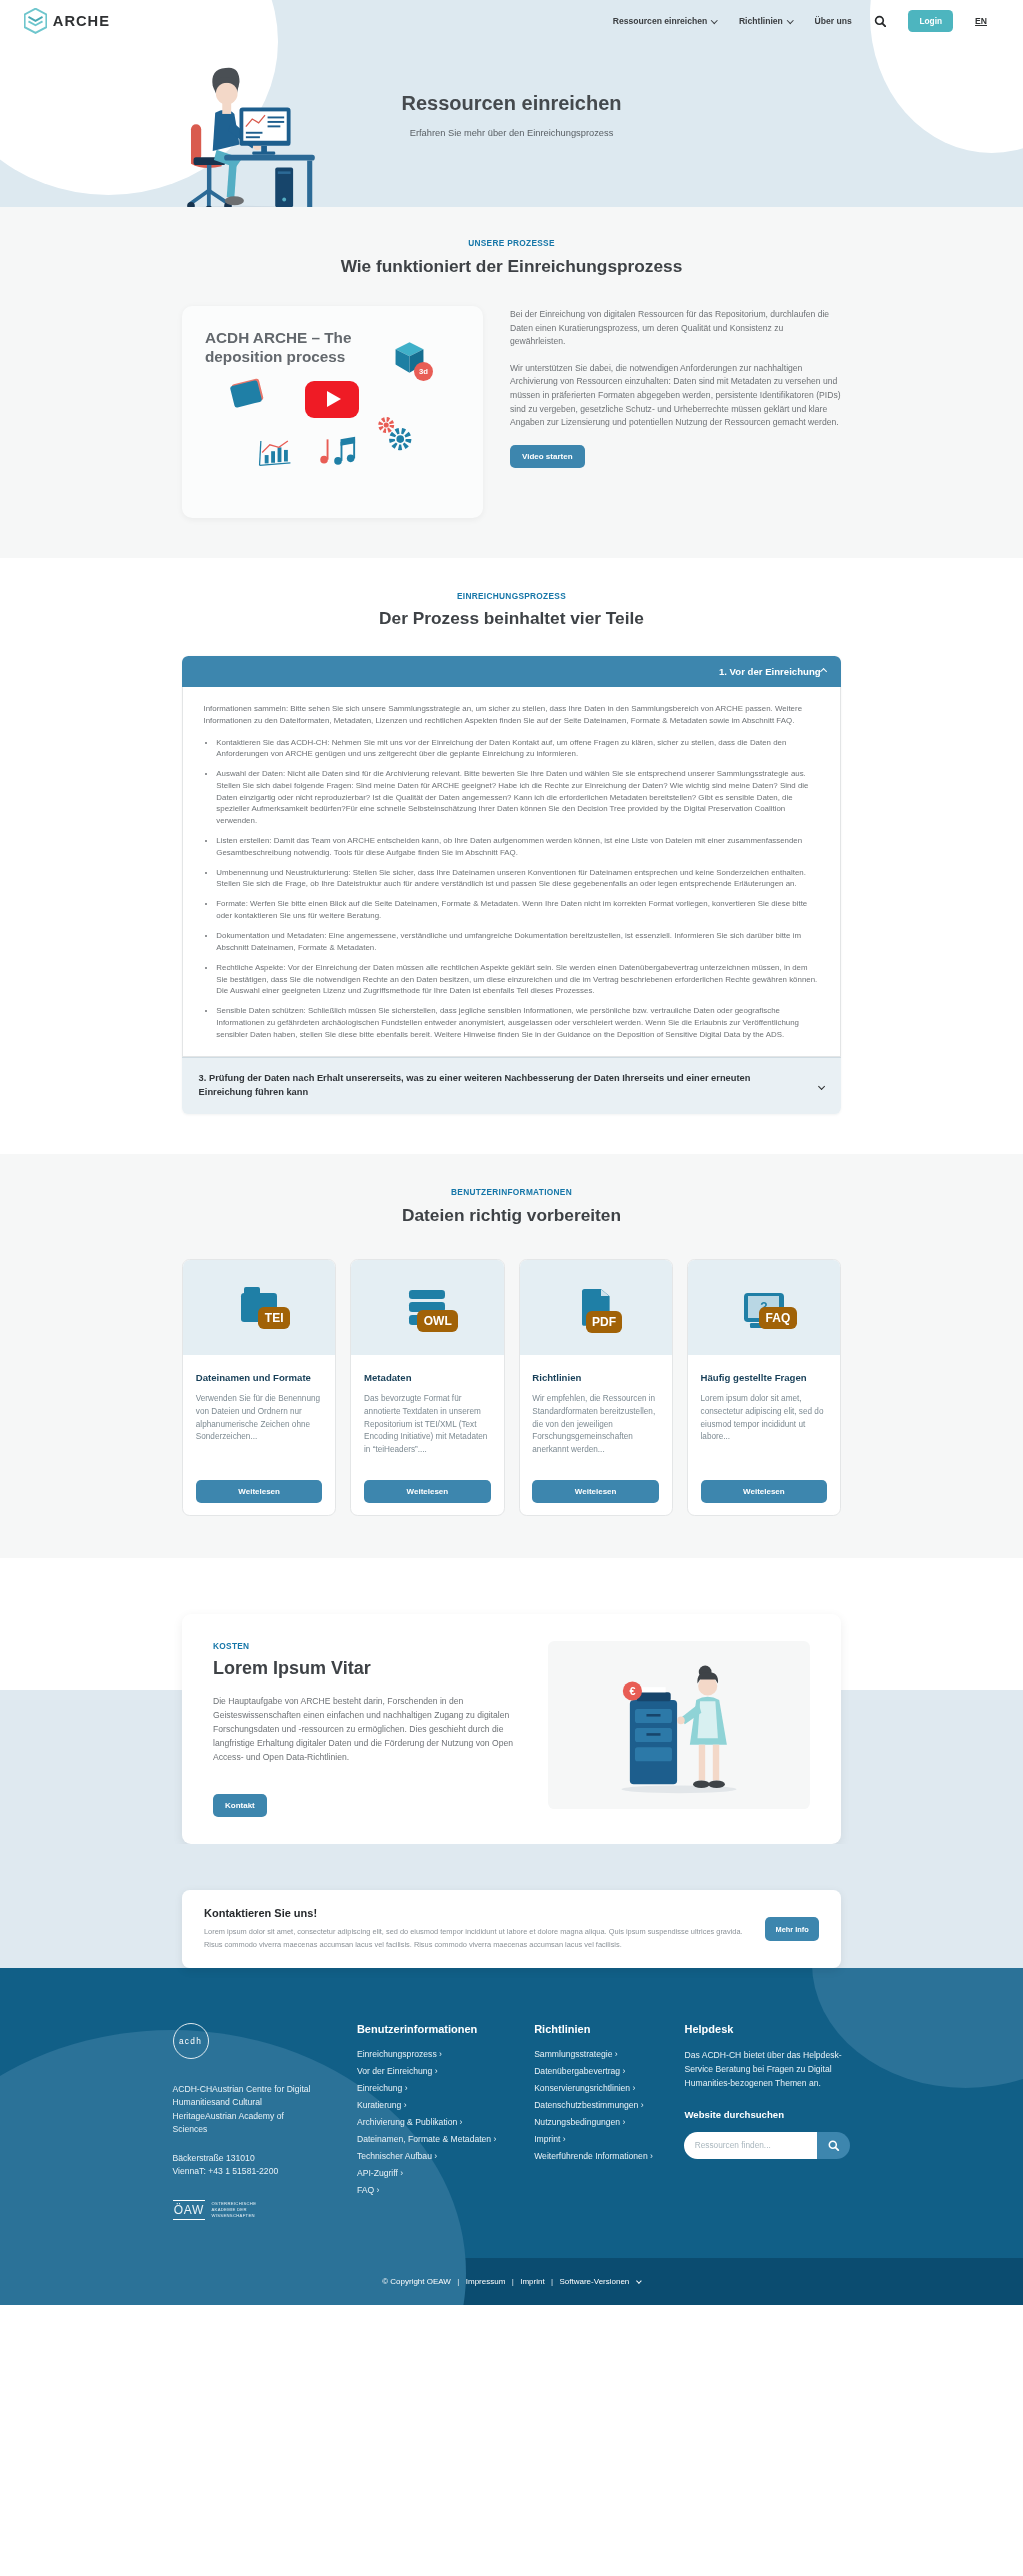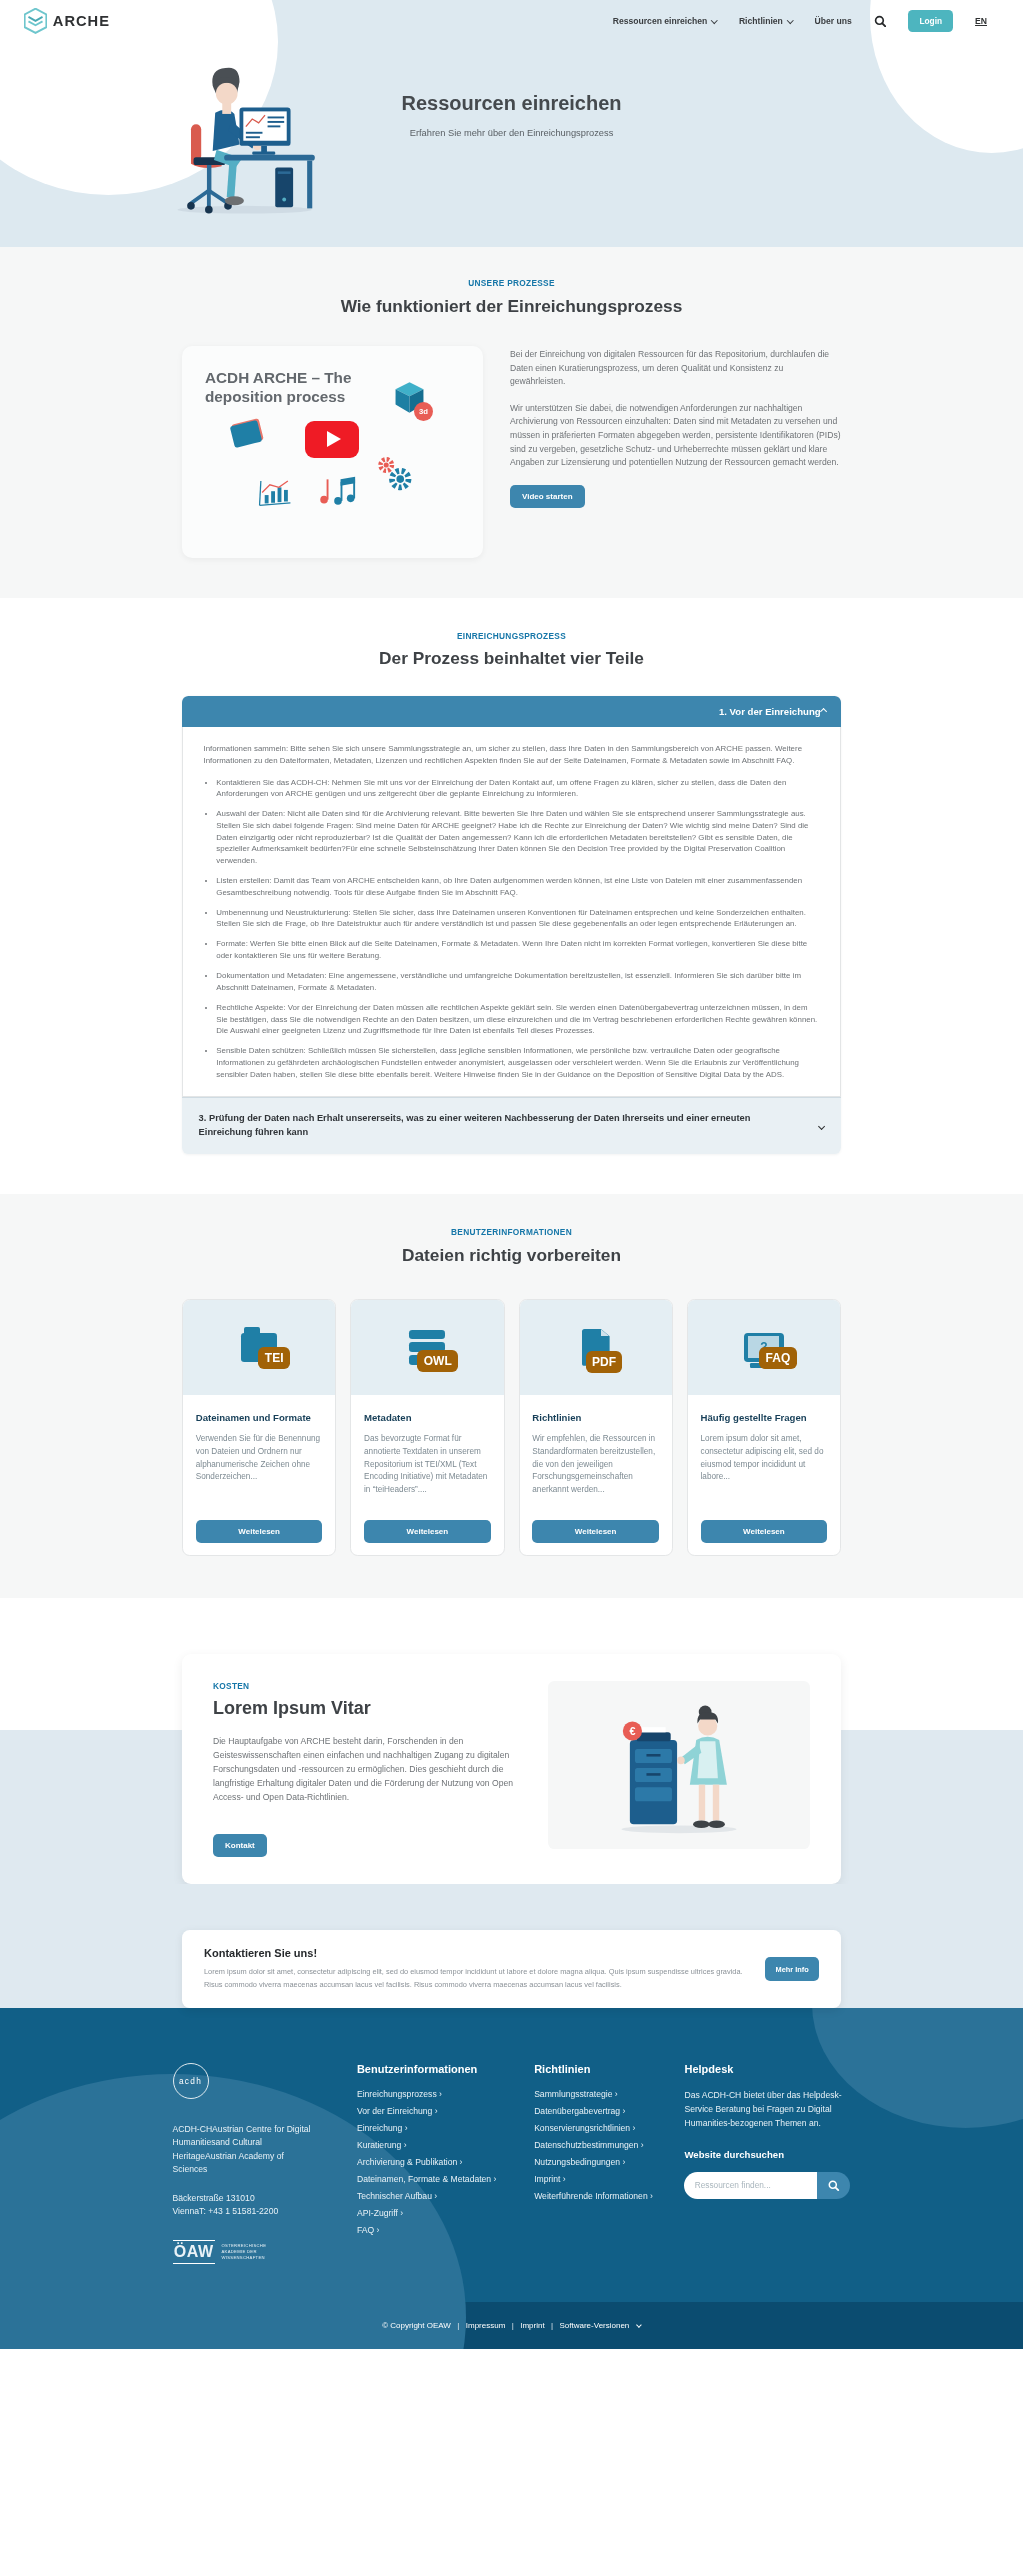--- a/index.html
+++ b/index.html
@@ -1,20 +1,20 @@
 <!DOCTYPE html>
 <html style="font-size:10.2px"><head>
 <meta charset="utf-8">
 <style>
   * { box-sizing: border-box; margin: 0; padding: 0; }
   body { font-family: "Liberation Sans", sans-serif; background:#fff; }
   .page { width: 1023px; position: relative; overflow: hidden; background:#fff; }
 
   
-  .hero-wrap { position: relative; background:#dde9f0; height: 247px; overflow: hidden; }
+  .hero-wrap { position: relative; background:#dde9f0; height: 207px; overflow: hidden; }
   .blob-tl { position:absolute; top:-112px; left:-61px; width:339px; height:307px; background:#fff; border-radius:50%; }
   .blob-tr { position:absolute; top:-122px; right:-90px; width:243px; height:275px; background:#fff; border-radius:50%; }
   .topbar { position: relative; z-index: 5; height: 42px; display:flex; align-items:center; justify-content:space-between; padding:0 36px 0 24px; }
   .logo { display:flex; align-items:center; gap:5.8px; }
   .logo-text { font-size:14.7px; font-weight:bold; color:#2f3133; letter-spacing:1px; }
   .nav { display:flex; align-items:center; gap:22px; }
   .nav-item { display:flex; align-items:center; gap:5.1px; font-size:8.6px; font-weight:bold; color:#3a3d40; cursor:pointer; }
   .chev { width:4.5px; height:4.5px; border-right:1.3px solid #3a3d40; border-bottom:1.3px solid #3a3d40; transform:rotate(45deg); margin-top:-1.9px; }
   .login-btn { background:#4db5bf; color:#fff; font-size:8.3px; font-weight:bold; padding:6.4px 11px; border-radius:4.5px; border:none; cursor:pointer; }
   .lang { font-size:8.6px; font-weight:bold; color:#2f3133; cursor:pointer;text-decoration:underline; }
@@ -101,21 +101,21 @@
   footer { position:relative; background:#115f87; overflow:hidden; }
   footer::after { content:""; position:absolute; left:0; right:0; bottom:0; height:47px; background:#0b4c70; z-index:0; }
   .blob-fl { position:absolute; left:-122px; bottom:-211px; width:588px; height:486px; border-radius:50%; background:#2b7298; z-index:1; }
   .blob-fr { position:absolute; top:-83px; right:-96px; width:307px; height:249px; border-radius:50%; background:#2b7298; z-index:1; }
   .footer-cols { position:relative; z-index:2; width:678px; margin:0 auto; padding:101px 0 38px; display:flex; color:#e9f2f7; }
   .fcol1 { width:166px; margin-right:45px; }
   .acdh-logo { width:36px; height:36px; border:1.3px solid rgba(255,255,255,.85); border-radius:50%; display:flex; align-items:center; justify-content:center; font-size:8.3px; letter-spacing:1.3px; color:#fff; margin-bottom:24px; }
   .f-about { font-size:8.6px; line-height:1.55; }
   .f-address { font-size:8.6px; line-height:1.55; margin-top:15.3px; }
   .oaw { margin-top:22px; display:flex; align-items:center; gap:6.4px; }
-  .oaw-main { font-size:16px; font-weight:bold; letter-spacing:0.6px; border-top:1.9px solid #fff; border-bottom:1.9px solid #fff; padding:1.9px 1.3px; }
+  .oaw-main { font-size:12px; font-weight:normal; letter-spacing:0.6px; border-top:1.9px solid #fff; border-bottom:1.9px solid #fff; padding:1.9px 1.3px; }
   .oaw-sub { font-size:4.2px; letter-spacing:0.3px; width:51px; line-height:1.5; text-transform:uppercase; }
   .fcol-title { font-size:11px; font-weight:bold; color:#fff; margin-bottom:14px; }
   .fcol2 { width:211px; }
   .fcol3 { width:179px; }
   .fcol4 { width:192px; }
   .f-link { display:block; font-size:8.6px; color:#e9f2f7; margin-bottom:7px; cursor:pointer; text-decoration:none; }
   .f-text { font-size:8.6px; line-height:1.6; }
   .f-search-title { font-size:9.6px; font-weight:bold; color:#fff; margin-top:19px; margin-bottom:11.5px; }
   .search-box { display:flex; width:166px; height:27px; border-radius:13.4px; overflow:hidden; }
   .search-box input { flex:1; border:none; outline:none; padding:0 10.2px; font-size:8.3px; color:#5c6b74; font-family:"Liberation Sans",sans-serif; background:#fff; }

